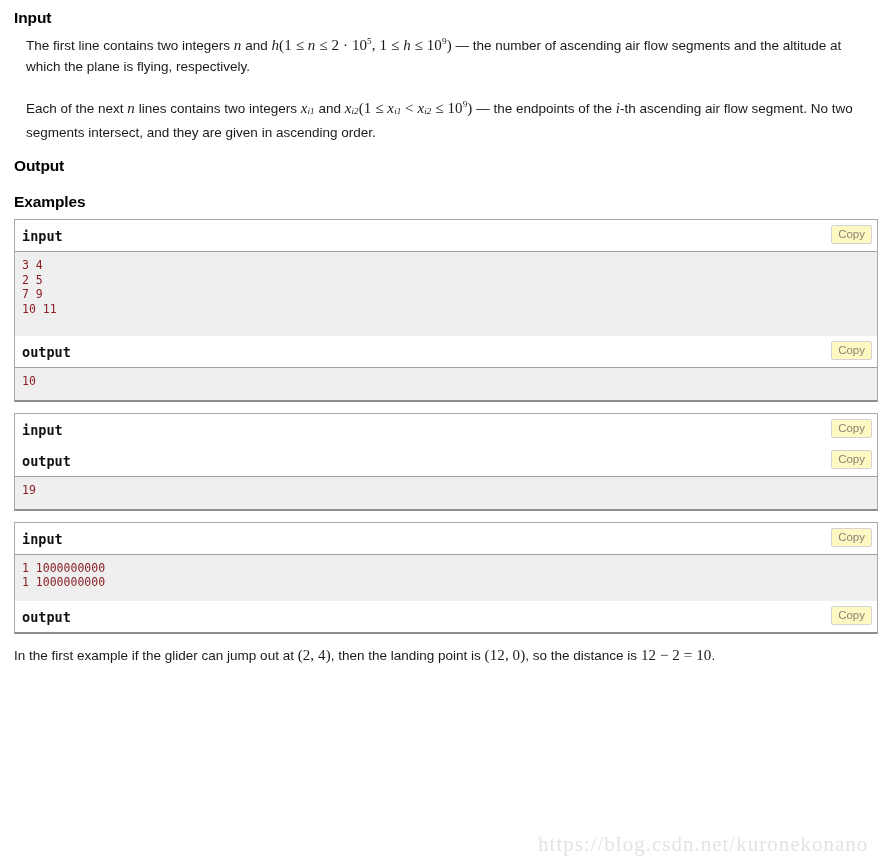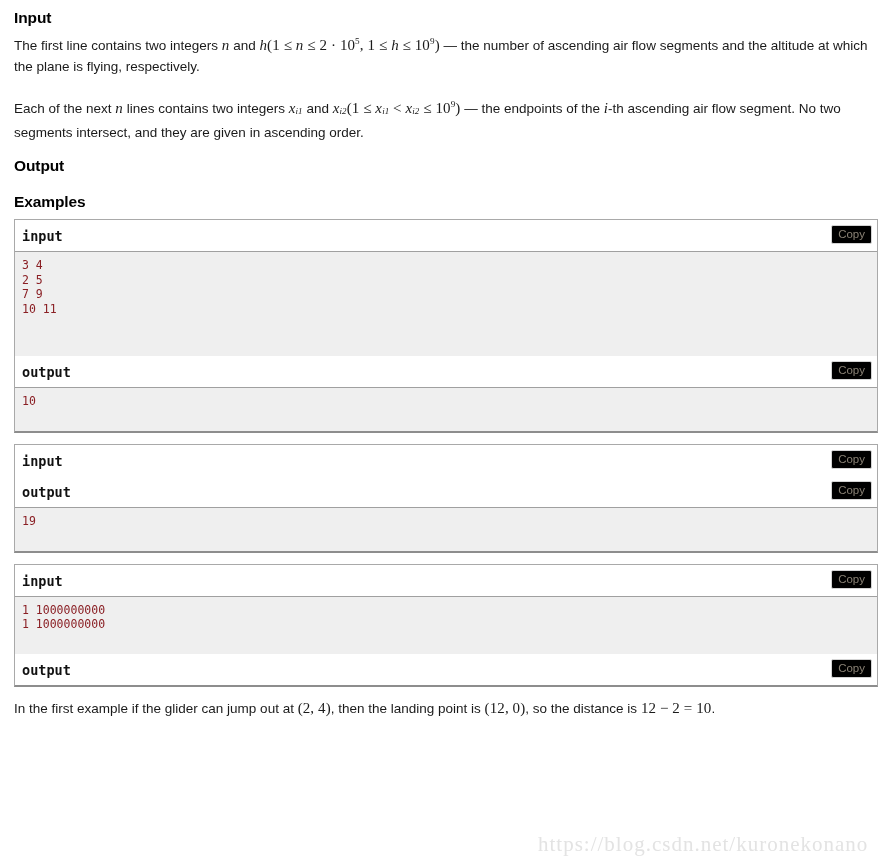--- a/index.html
+++ b/index.html
@@ -29,21 +29,21 @@
     line-height: 19px;
     color: #000000;
     letter-spacing: -0.1px;
   }
   h2.section-title.tight {
     padding-top: 13px;
   }
   p.para {
     font-size: 13.5px;
     line-height: 21px;
-    margin: 0 0 0 0;
+    margin: 0 0 0 12px;
     padding: 0 0 0 0;
     color: #1a1a1a;
     text-align: left;
   }
   p.para + p.para {
     margin-top: 17px;
   }
   .mj {
     font-family: "Liberation Serif", "DejaVu Serif", serif;
     font-size: 15px;
@@ -84,43 +84,43 @@
   }
   .copy-btn {
     position: absolute;
     right: 5px;
     top: 5px;
     font-family: "Liberation Sans", sans-serif;
     font-size: 11.5px;
     font-weight: normal;
     color: #8a8275;
     border: 1px solid #d4d4d4;
-    background: #000000;
+    background: #fef9c3;
     border-radius: 2px;
     padding: 1px 6px 2px 6px;
     line-height: 14px;
     cursor: pointer;
   }
   pre.io-content {
     margin: 0;
     background: #efefef;
     border-top: 1px solid #a0a0a0;
     color: #8a1f24;
     font-family: "DejaVu Sans Mono", "Liberation Mono", monospace;
     font-size: 11.5px;
     line-height: 14.6px;
     padding: 6px 0 8px 7px;
     white-space: pre;
     overflow: hidden;
   }
   pre.io-content.pad-bottom-lg {
-    padding-bottom: 40px;
+    padding-bottom: 20px;
   }
   pre.io-content.single {
-    padding-bottom: 22px;
+    padding-bottom: 11px;
   }
   .note-para {
     font-size: 13.5px;
     line-height: 21px;
     margin: 0;
     color: #1a1a1a;
   }
   .watermark {
     position: absolute;
     left: 538px;

